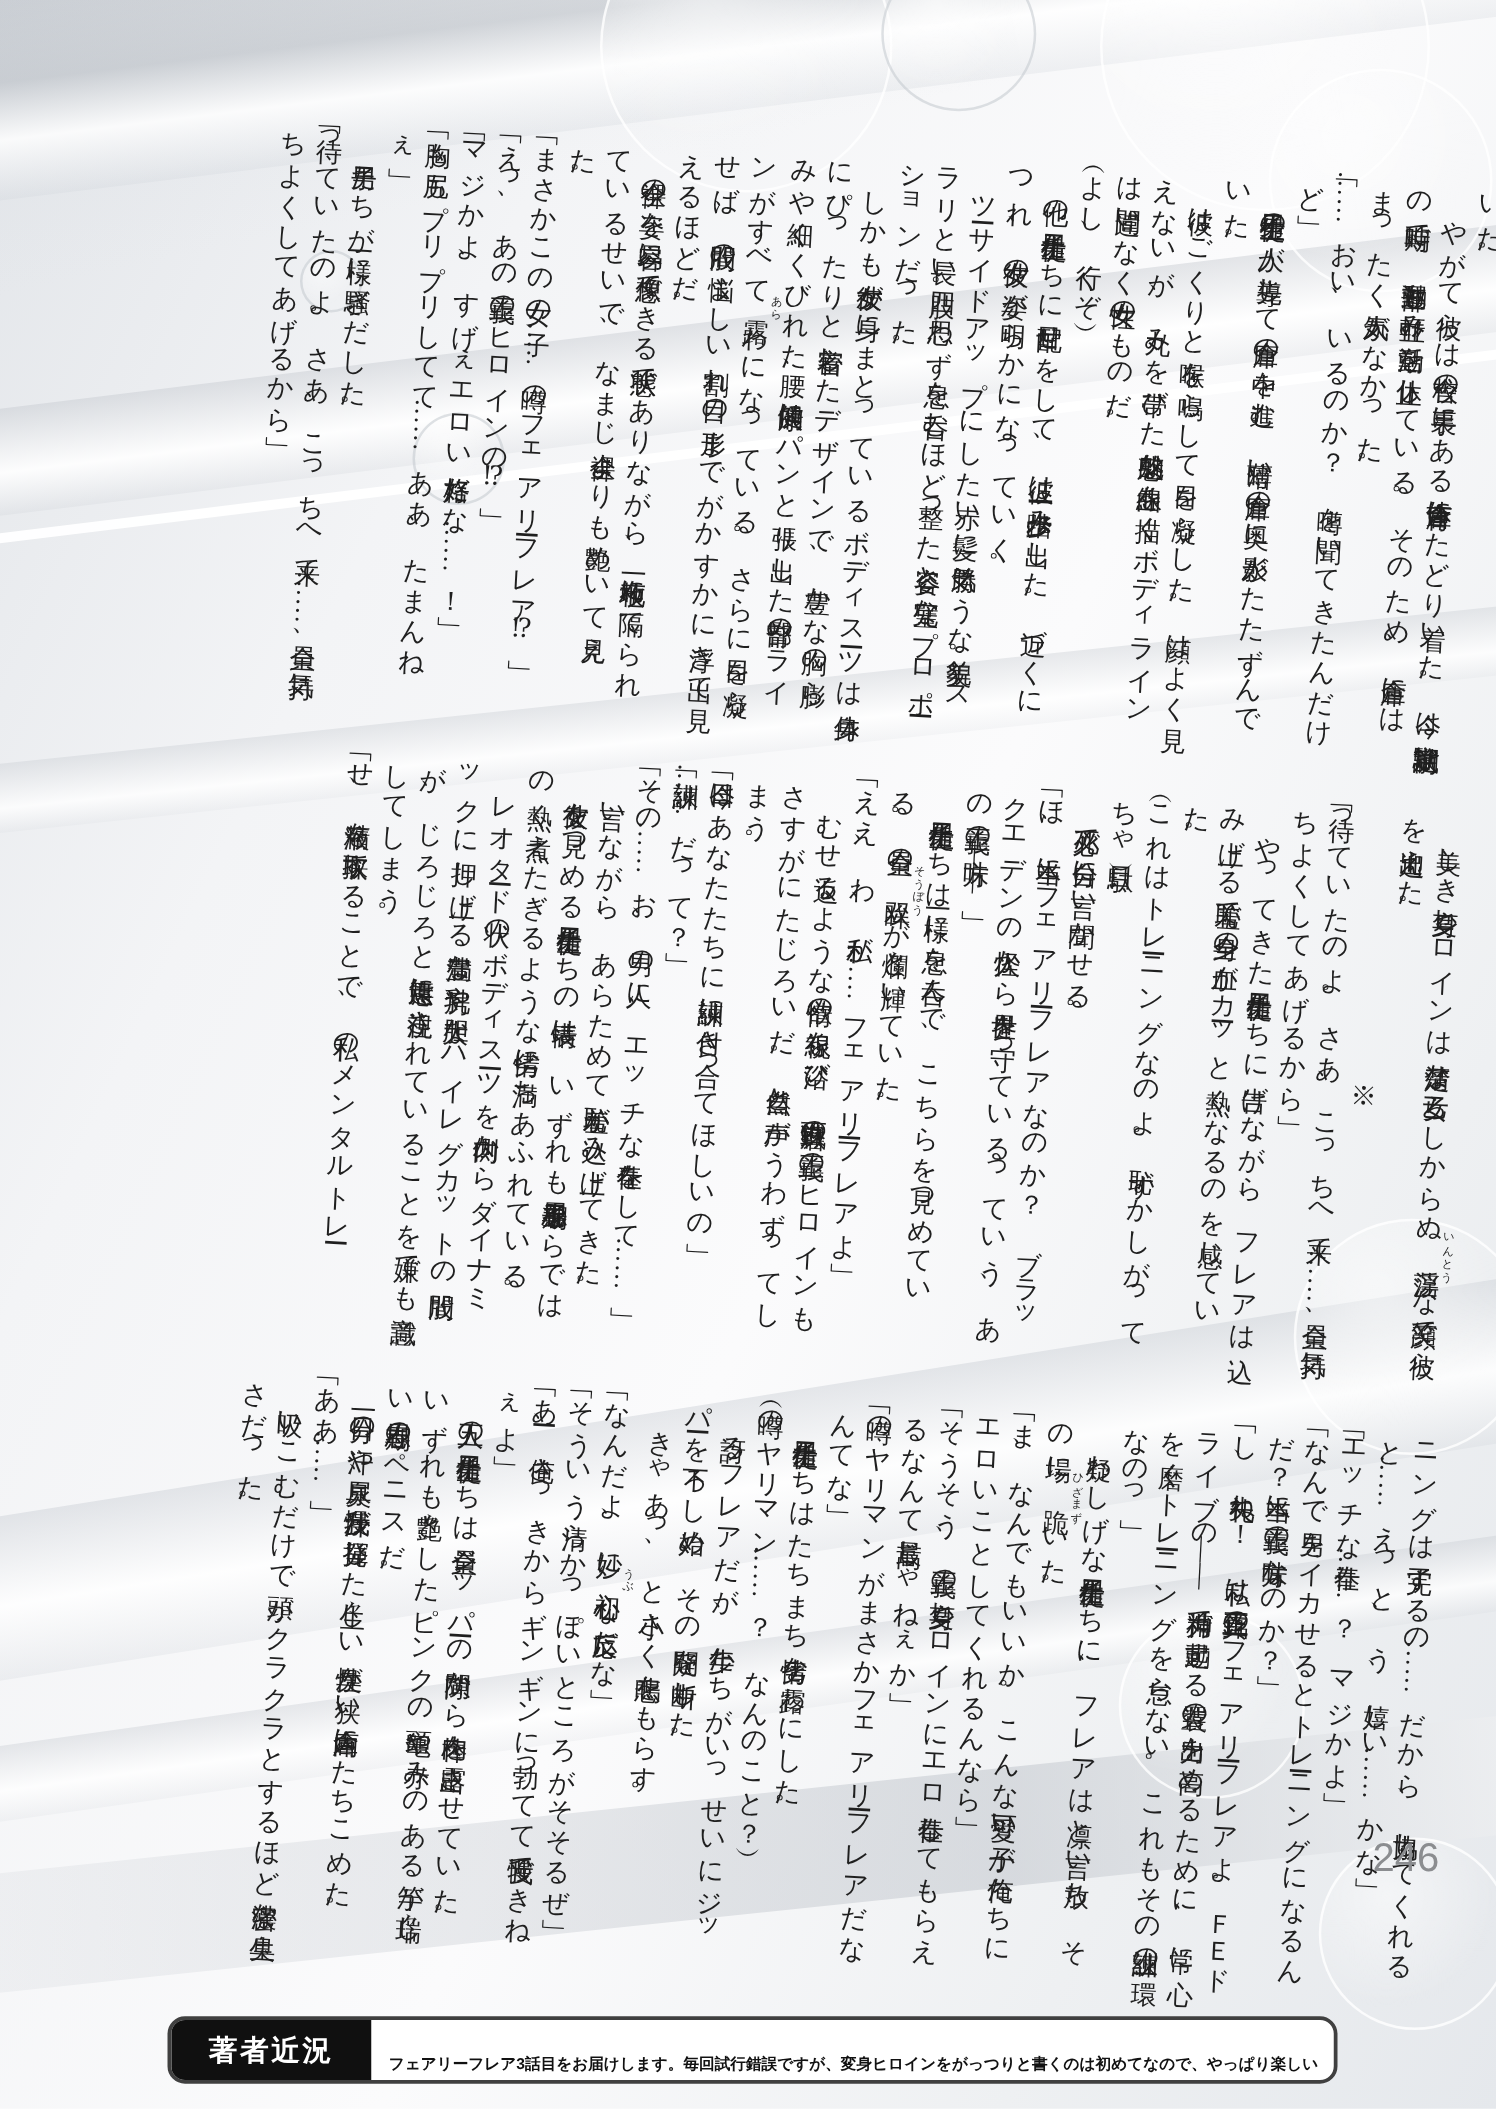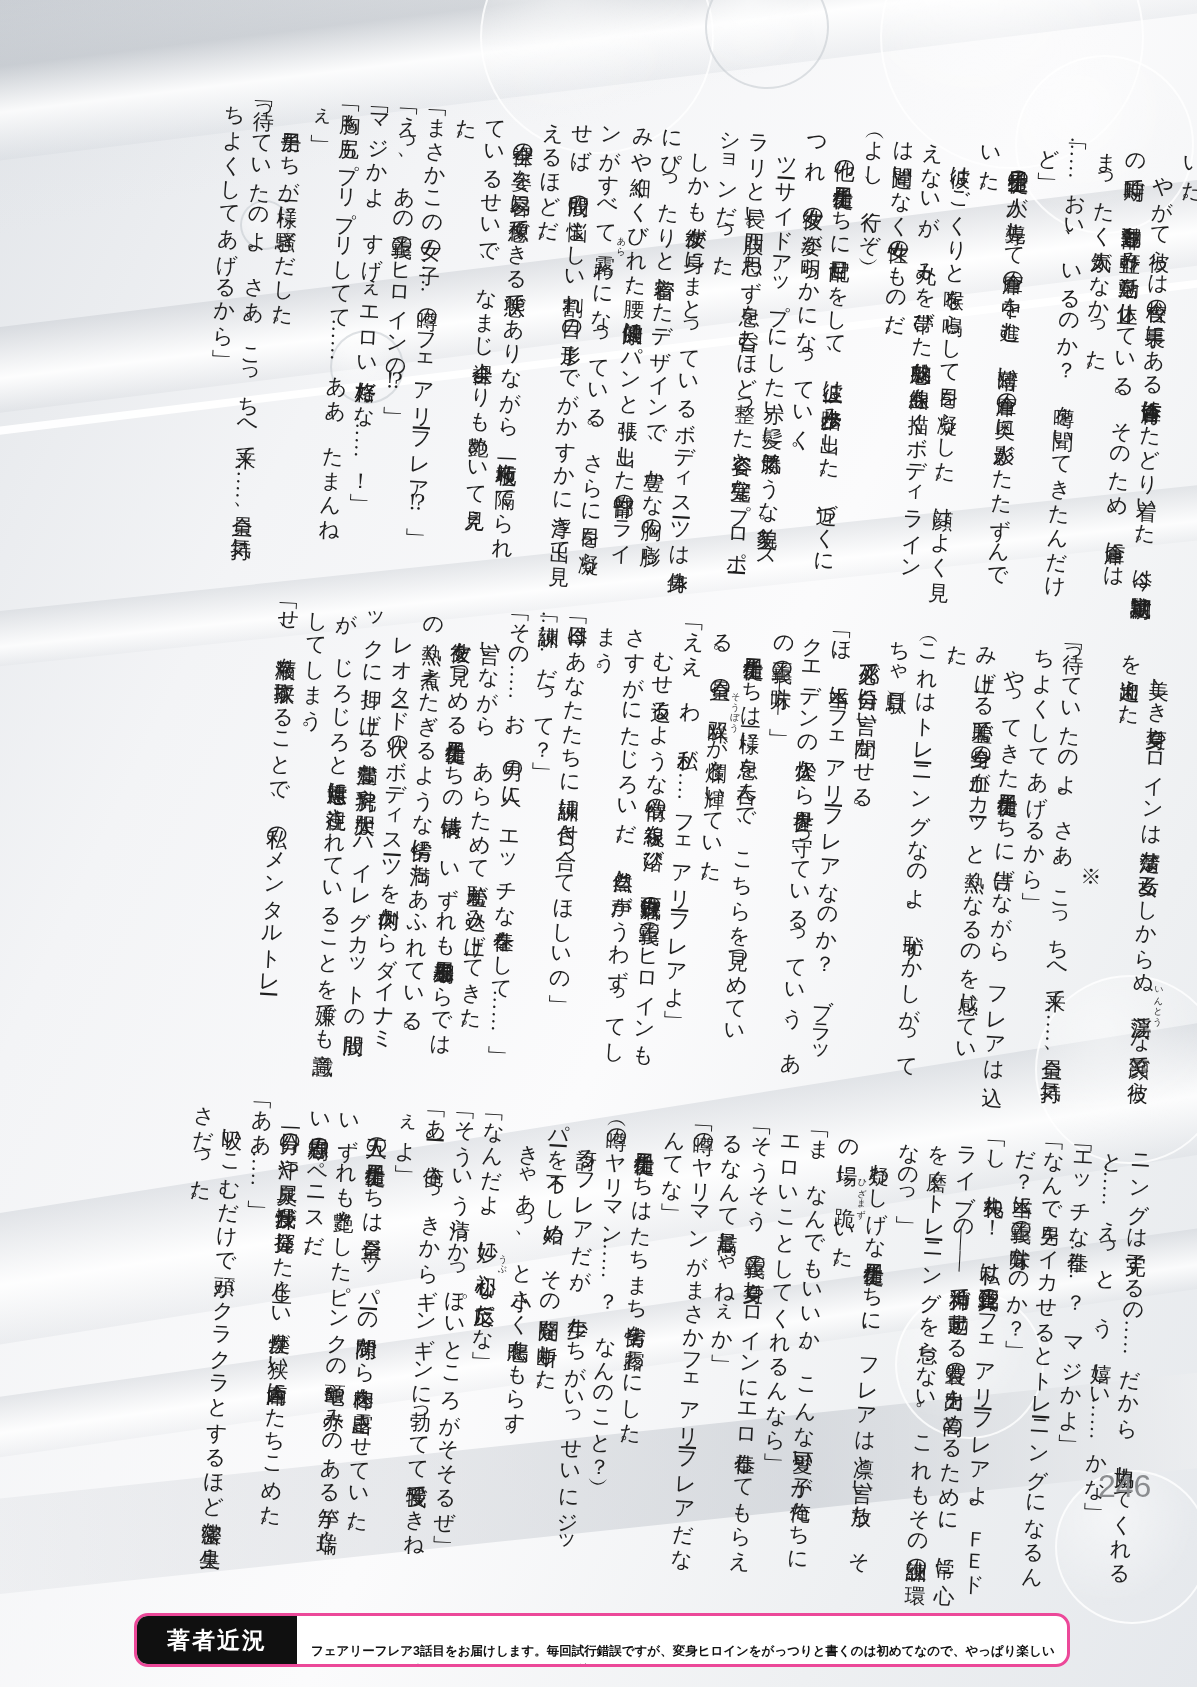--- a/index.html
+++ b/index.html
@@ -60,21 +60,21 @@
   rt{font-size:9px;letter-spacing:0;font-weight:normal;}
   
   .page-number{
     position:absolute;left:1098px;top:1468px;z-index:1;
     font-family:"Liberation Sans","DejaVu Sans",sans-serif;
     font-size:32px;color:#8b8d90;
   }
   
   .footer-bar{
     position:absolute;left:134px;top:1613px;width:930px;height:48px;z-index:2;
-    background:#fff;border:3px solid #ec4899;border-radius:14px;
+    background:#fff;border:3px solid #404040;border-radius:14px;
     display:flex;align-items:stretch;overflow:hidden;
     font-family:"Liberation Sans","DejaVu Sans",sans-serif;
   }
   .footer-label{
     background:#101010;color:#fff;
     min-width:160px;display:flex;align-items:center;justify-content:center;
     font-size:23px;font-weight:bold;letter-spacing:2px;
     border-radius:9px 0 0 9px;
   }
   .footer-text{

